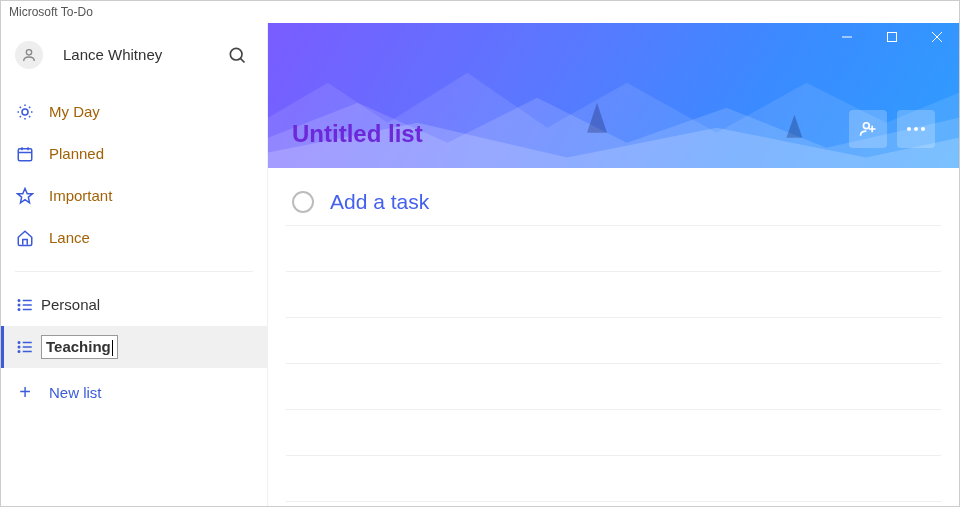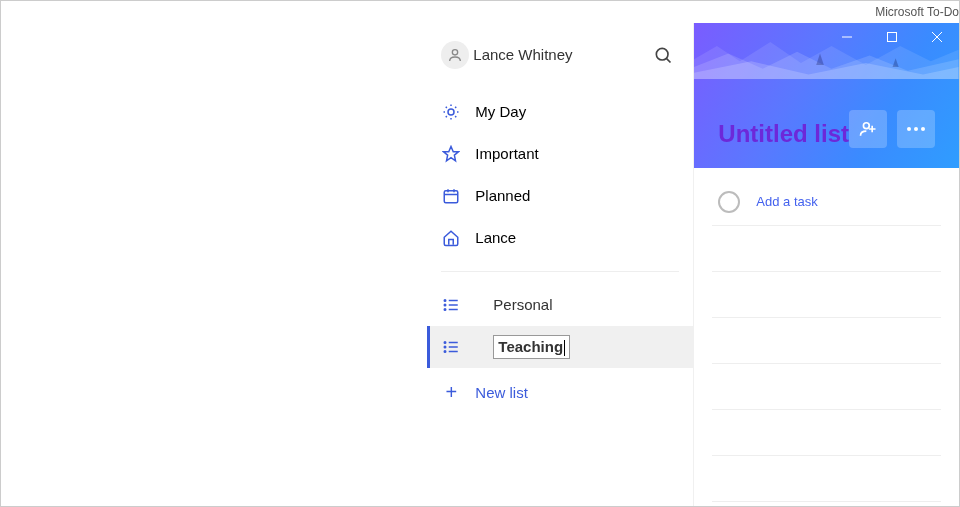--- a/index.html
+++ b/index.html
@@ -1,33 +1,33 @@
 <!DOCTYPE html>
 <html><head>
 <meta charset="utf-8">
 <style>
   * { box-sizing: border-box; margin: 0; padding: 0; font-family: "Segoe UI", Arial, sans-serif; }
   html, body { width: 960px; height: 507px; overflow: hidden; background: #fff; }
-  .window { display: flex; flex-direction: column; width: 960px; height: 507px; border: 1px solid #ccc; align-items: flex-end; }
+  .window { display: flex; flex-direction: column; width: 960px; height: 507px; border: 1px solid #ccc; }
   .titlebar { display: flex; align-items: center; height: 22px; font-size: 12px; color: #555; padding-left: 8px; }
   .titlebar .title { flex: 0 0 auto; }
   .titlebar .spacer { flex: 1 1 auto; }
   .body { flex: 1 1 auto; display: flex; min-height: 0; }
   .sidebar { width: 267px; flex: 0 0 267px; display: flex; flex-direction: column; background: #fff; border-right: 1px solid #f0f0f0;}
   .main { flex: 1 1 auto; display: flex; flex-direction: column; position: relative; min-width: 0;}
-  .profile-row { display: flex; align-items: center; height: 64px; padding: 0 14px; gap: 4px; }
+  .profile-row { display: flex; align-items: center; height: 64px; padding: 0 14px; gap: 20px; }
   .avatar { width: 28px; height: 28px; border-radius: 50%; background: #eee; display: flex; align-items:center; justify-content:center; color:#666; }
   .profile-name { flex: 1 1 auto; font-size: 15px; color: #333; }
   .search-btn { width: 32px; height: 32px; display:flex; align-items:center; justify-content:center; color:#555; border-radius:4px; }
   .smart-lists { padding: 4px 0; }
-  .list-item { display:flex; align-items:center; height:42px; padding:0 14px; gap:14px; font-size:15px; color:#000000; cursor:pointer; }
+  .list-item { display:flex; align-items:center; height:42px; padding:0 14px; gap:14px; font-size:15px; color:#a16207; cursor:pointer; }
   .list-item .icon { width:20px; height:20px; display:flex; align-items:center; justify-content:center; color:#3b5bdb; }
   .divider { height:1px; background:#eee; margin:8px 14px; }
   .user-lists { padding:4px 0; }
-  .user-list-item { display:flex; align-items:center; height:42px; padding:0 14px; gap:32px; font-size:15px; color:#333; cursor:pointer; position:relative; }
+  .user-list-item { display:flex; align-items:center; height:42px; padding:0 14px; gap:6px; font-size:15px; color:#333; cursor:pointer; position:relative; }
   .user-list-item.active { background:#f0f0f0; }
   .user-list-item.active::before { content:""; position:absolute; left:0; top:0; bottom:0; width:3px; background:#3b5bdb; }
   .user-list-item .icon { width:20px; height:20px; display:flex; align-items:center; justify-content:center; color:#3b5bdb; }
   .rename-box { border:1px solid #999; padding:2px 4px; font-weight:600; font-size:15px; background:#fff; }
   .text-cursor { display:inline-block; width:1px; height:16px; background:#000; vertical-align:middle; margin-left:1px; animation:blink 1s step-end infinite; }
   @keyframes blink { 50% { opacity:0; } }
   .new-list-row { display:flex; align-items:center; height:42px; padding:0 14px; gap:14px; font-size:15px; color:#3b5bdb; cursor:pointer; }
   .new-list-row .plus { width:20px; height:20px; display:flex; align-items:center; justify-content:center; font-size:20px; color:#3b5bdb; font-weight:300; }
 
   .header-area { height:148px; position:relative; overflow:hidden; display:flex; align-items:flex-end; padding:0 24px 20px 24px; }
@@ -36,21 +36,21 @@
   .list-title { position:relative; color:#6d28d9; font-size:24px; font-weight:600; z-index:2; flex:1 1 auto; }
   .header-actions { position:relative; z-index:2; display:flex; gap:10px; align-items:center; }
   .hdr-btn { width:38px; height:38px; background:rgba(255,255,255,0.22); border-radius:4px; display:flex; align-items:center; justify-content:center; color:#fff; cursor:pointer; }
 
   .win-controls { position:absolute; top:0; right:0; display:flex; z-index:5; }
   .win-controls .winbtn { width:45px; height:28px; display:flex; align-items:center; justify-content:center; color:#fff; cursor:pointer; }
 
   .task-area { flex:1 1 auto; overflow:auto; padding: 10px 18px; }
   .add-task-row { display:flex; align-items:center; height:48px; gap:16px; border-bottom:1px solid #eee; padding:0 6px; }
   .task-radio { width:22px; height:22px; border:2px solid #bcbcbc; border-radius:50%; }
-  .add-task-text { color:#4361ee; font-size:13px; }
+  .add-task-text { color:#4361ee; font-size:21px; }
   .task-placeholder { height:46px; border-bottom:1px solid #eee; }
   svg { display:block; }
 </style>
 </head>
 <body>
 
 <div class="window">
 
   <div class="titlebar">
     <span class="title">Microsoft To-Do</span>
@@ -83,33 +83,33 @@
             <svg width="18" height="18" viewBox="0 0 24 24" fill="none" stroke="#3b5bdb" stroke-width="2">
               <circle cx="12" cy="12" r="4"></circle>
               <path d="M12 2v2M12 20v2M4 12H2M22 12h-2M5 5l1.5 1.5M17.5 17.5L19 19M5 19l1.5-1.5M17.5 6.5L19 5"></path>
             </svg>
           </span>
           <span>My Day</span>
         </div>
         <div class="list-item">
           <span class="icon">
             <svg width="18" height="18" viewBox="0 0 24 24" fill="none" stroke="#3b5bdb" stroke-width="2">
-              <path d="M12 2l3 7h7l-5.5 4.5L18 21l-6-4-6 4 1.5-7.5L2 9h7z"></path>
-            </svg>
-          </span>
-          <span>Important</span>
-        </div>
-        <div class="list-item">
-          <span class="icon">
-            <svg width="18" height="18" viewBox="0 0 24 24" fill="none" stroke="#3b5bdb" stroke-width="2">
               <rect x="3" y="5" width="18" height="16" rx="2"></rect>
               <path d="M3 10h18M8 3v4M16 3v4"></path>
             </svg>
           </span>
           <span>Planned</span>
+        </div>
+        <div class="list-item">
+          <span class="icon">
+            <svg width="18" height="18" viewBox="0 0 24 24" fill="none" stroke="#3b5bdb" stroke-width="2">
+              <path d="M12 2l3 7h7l-5.5 4.5L18 21l-6-4-6 4 1.5-7.5L2 9h7z"></path>
+            </svg>
+          </span>
+          <span>Important</span>
         </div>
         <div class="list-item">
           <span class="icon">
             <svg width="18" height="18" viewBox="0 0 24 24" fill="none" stroke="#3b5bdb" stroke-width="2">
               <path d="M3 11l9-8 9 8v9a2 2 0 0 1-2 2H5a2 2 0 0 1-2-2z"></path>
               <path d="M9 21v-7h6v7"></path>
             </svg>
           </span>
           <span>Lance</span>
         </div>

